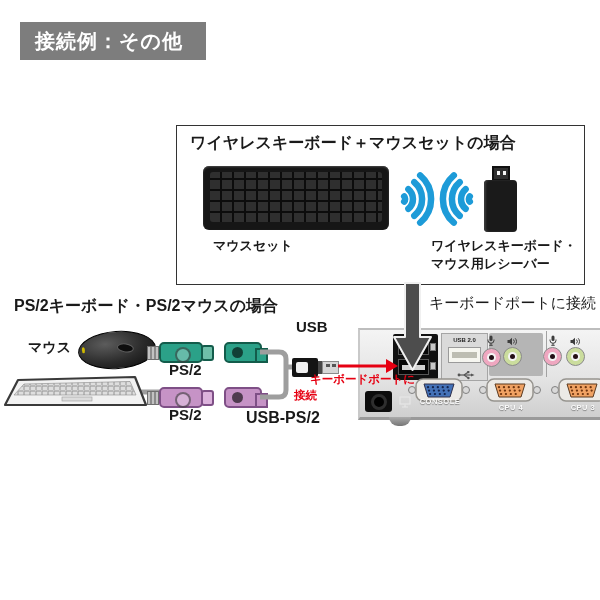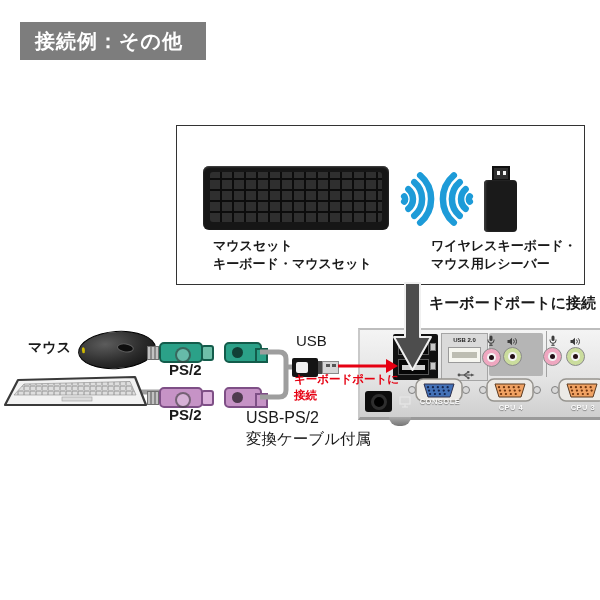--- a/index.html
+++ b/index.html
@@ -24,21 +24,21 @@
   .wlabel{font-size:13px;font-weight:700;line-height:18px;white-space:nowrap;}
 
   
   .recv-plug{left:492px;top:166px;width:18px;height:15px;background:#2f2f2f;border:2px solid #101010;box-sizing:border-box;}
   .hole{position:absolute;top:3px;width:3px;height:4px;background:#f5f5f5;}
   .recv-body{left:484px;top:180px;width:33px;height:52px;background:#1a1a1a;border-radius:4px;
              box-shadow:inset 2px 0 2px #3a3a3a;}
 
   
   .ps2-title{left:14px;top:296px;font-size:16px;font-weight:700;white-space:nowrap;}
-  .kvm-note{left:429px;top:294px;font-size:15px;font-weight:700;white-space:nowrap;}
+  .kvm-note{left:429px;top:294px;font-size:15px;font-weight:400;white-space:nowrap;}
 
   
   .mouse{left:78px;top:331px;width:76px;height:36px;border-radius:50%;transform:rotate(-4deg);
          background:radial-gradient(ellipse at 35% 32%,#5c5c5c,#2a2a2a 55%,#161616 85%);
          border:1px solid #000;}
   .wheel{position:absolute;left:38px;top:12px;width:15px;height:7px;border-radius:50%;
          background:#0d0d0d;border:1px solid #5e5e5e;transform:rotate(12deg);}
   .mdot{position:absolute;left:3px;top:13px;width:3px;height:6px;border-radius:50%;background:#cdb800;}
   .mouse-label{left:28px;top:339px;font-size:14px;font-weight:700;}
   .kb-label{left:12px;top:414px;font-size:15px;font-weight:700;}
@@ -61,28 +61,28 @@
   .ps2f{width:38px;height:21px;border-radius:5px;box-sizing:border-box;position:absolute;}
   .ps2f.green{background:var(--ps2-green,#2ba188);border:2px solid #135c4b;}
   .ps2f.purple{background:var(--ps2-purple,#c693c6);border:2px solid #7e4f86;}
   .fhole{position:absolute;left:6px;top:3px;width:11px;height:11px;border-radius:50%;background:rgba(0,0,0,.6);}
   .ftab{position:absolute;right:-8px;top:4px;width:9px;height:11px;}
   .ps2f.green .ftab{background:var(--ps2-green,#2ba188);border:2px solid #135c4b;}
   .ps2f.purple .ftab{background:var(--ps2-purple,#c693c6);border:2px solid #7e4f86;}
   .ps2-text{font-size:15px;font-weight:700;}
 
   
-  .usb-label{left:296px;top:332px;font-size:15px;font-weight:400;}
+  .usb-label{left:296px;top:318px;font-size:15px;font-weight:700;}
   .usb-body{left:292px;top:358px;width:26px;height:19px;background:#141414;border-radius:2px;}
   .usb-logo{position:absolute;left:4px;top:4px;width:12px;height:11px;background:#f0f0f0;border-radius:2px;}
   .usb-collar{left:318px;top:361px;width:4px;height:13px;background:#474747;}
   .usb-tip{left:322px;top:361px;width:17px;height:13px;background:#d6d6d6;border:1px solid #8a8a8a;box-sizing:border-box;}
   .slot{position:absolute;top:2px;width:4px;height:3px;background:#555;}
   .red-note{color:var(--note-red,#e60012);font-size:11.5px;font-weight:700;white-space:nowrap;z-index:7;}
-  .adapter-label{font-size:15.5px;font-weight:400;white-space:nowrap;}
+  .adapter-label{font-size:15.5px;font-weight:700;white-space:nowrap;}
 
   
   .device{left:358px;top:328px;width:242px;height:92px;
           background:linear-gradient(#f4f4f4,#e4e4e4 55%,#cfcfcf);
           border-top:2px solid #bdbdbd;border-left:2px solid #c9c9c9;border-bottom:3px solid #9a9a9a;
           box-sizing:border-box;}
   .blackpanel{left:393px;top:334px;width:45px;height:46px;background:#111;border-radius:2px;}
   .usbport{position:absolute;left:5px;width:31px;height:16px;background:#060606;border:1px solid #575757;box-sizing:border-box;}
   .usbport .bar{position:absolute;left:3px;top:5px;right:3px;height:5px;background:#d2d2d2;}
   .ptab{position:absolute;left:37px;width:6px;height:8px;background:#c9c9c9;border:1px solid #777;box-sizing:border-box;}
@@ -107,20 +107,21 @@
         border-radius:0 0 11px 11px;}
 </style>
 </head>
 <body>
 
 <div class="stage">
 
   <div class="abs badge">接続例：その他</div>
 
   <div class="abs wbox"></div>
+  <div class="abs wbox-title">ワイヤレスキーボード＋マウスセットの場合</div>
 
   <div class="abs wkb">
     <div class="wkb-keys"></div>
   </div>
 
   <svg class="abs" style="left:397px;top:171px" width="38" height="56" viewBox="0 0 38 56">
     <g fill="none" stroke="var(--wifi-blue,#1d9bd8)" stroke-width="6.5" stroke-linecap="round">
       <path d="M7.2,25.4 A4,4 0 0 1 7.2,30.6"></path>
       <path d="M11.4,18.2 A12.8,12.8 0 0 1 11.4,37.8"></path>
       <path d="M17.3,11.2 A22,22 0 0 1 17.3,44.8"></path>
@@ -136,24 +137,24 @@
     </g>
   </svg>
 
   <div class="abs recv-plug">
     <span class="hole" style="left:3px"></span>
     <span class="hole" style="left:9px"></span>
   </div>
   <div class="abs recv-body"></div>
 
   <div class="abs wlabel" style="left:213px;top:237px">マウスセット</div>
-  <div class="abs wlabel" style="left:213px;top:255px">キーボード・マウスセット</div>
   <div class="abs wlabel" style="left:431px;top:255px">マウス用レシーバー</div>
   <div class="abs wlabel" style="left:431px;top:237px">ワイヤレスキーボード・</div>
 
+  <div class="abs ps2-title">PS/2キーボード・PS/2マウスの場合</div>
   <div class="abs kvm-note">キーボードポートに接続</div>
 
   <div class="abs mouse-label">マウス</div>
   <div class="abs mouse">
     <div class="wheel"></div>
     <div class="mdot"></div>
   </div>
   <div class="abs cable" style="left:150px;top:349px;width:10px;height:5px"></div>
 
   <svg class="abs" style="left:0;top:371px" width="165" height="46" viewBox="0 0 165 46">
@@ -210,25 +211,24 @@
   <div class="abs usb-collar"></div>
   <div class="abs usb-tip">
     <span class="slot" style="left:3px"></span>
     <span class="slot" style="left:9px"></span>
   </div>
 
   <svg class="abs" style="left:336px;top:355px;z-index:7" width="64" height="22" viewBox="0 0 64 22">
     <line x1="2" y1="11" x2="50" y2="11" stroke="var(--note-red,#e60012)" stroke-width="3"></line>
     <polygon points="50,4 62,11 50,18" fill="var(--note-red,#e60012)"></polygon>
   </svg>
-  <div class="abs red-note" style="left:294px;top:372px">キーボードポートに</div>
+  <div class="abs red-note" style="left:310px;top:372px">キーボードポートに</div>
   <div class="abs red-note" style="left:294px;top:388px">接続</div>
 
   <div class="abs adapter-label" style="left:246px;top:409px;font-size:16px">USB-PS/2</div>
-  <div class="abs adapter-label" style="left:246px;top:429px">変換ケーブル付属</div>
 
   <div class="abs device"></div>
   <div class="abs foot"></div>
 
   <div class="abs blackpanel">
     <div class="usbport" style="top:5px">
         <div class="bar"></div>
       </div>
     <div class="usbport" style="top:25px">
         <div class="bar"></div>

